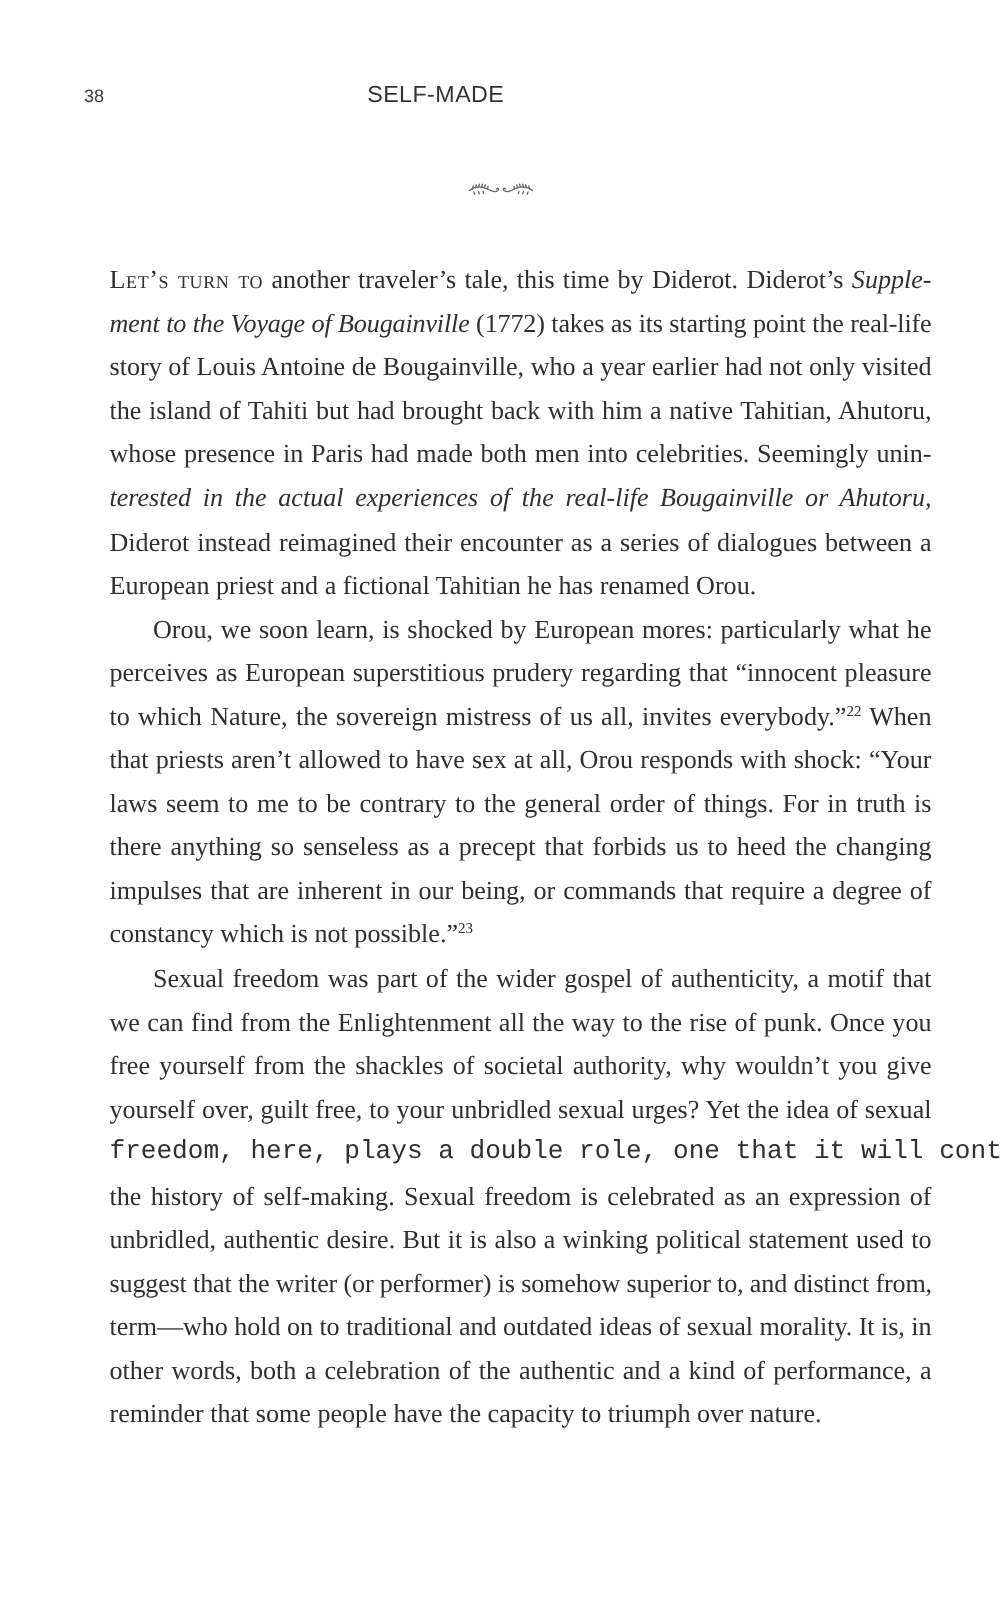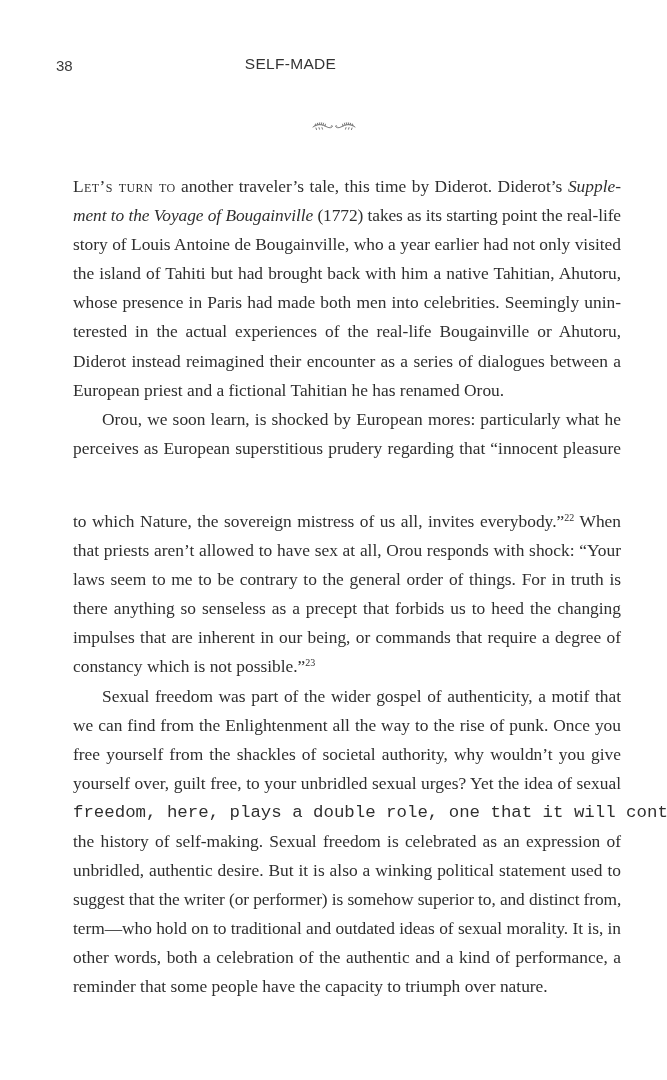--- a/index.html
+++ b/index.html
@@ -12,21 +12,21 @@
       height: 1080px;
       position: relative;
       overflow: hidden;
       color: #2e2e2e;
     }
     .page-number {
       position: absolute;
       left: 56px;
       top: 57px;
       font-family: "Liberation Sans", sans-serif;
-      font-size: 15px;
+      font-size: 12px;
       color: #3a3a3a;
     }
     .running-head {
       position: absolute;
       left: 0;
       width: 581px;
       top: 55px;
       text-align: center;
       font-family: "Liberation Sans", sans-serif;
       font-size: 15.5px;
@@ -94,29 +94,29 @@
   </svg>
 
   <div class="body-text">
 
     <p>
       <span class="line" style="display: block; width: 548px;"><span class="smallcaps-lead">Let’s turn to</span><span> another traveler’s tale, this time by Diderot. Diderot’s </span><em>Supple-</em></span>
       <span class="line" style="display: block; width: 548px; letter-spacing: -0.1px;"><em>ment to the Voyage of Bougainville</em><span> (1772) takes as its starting point the real-life</span></span>
       <span class="line" style="display: block; width: 548px;">story of Louis Antoine de Bougainville, who a year earlier had not only visited</span>
       <span class="line" style="display: block; width: 548px;">the island of Tahiti but had brought back with him a native Tahitian, Ahutoru,</span>
       <span class="line" style="display: block; width: 548px;">whose presence in Paris had made both men into celebrities. Seemingly unin-</span>
-      <span class="line" style="display: block; width: 548px;">terested in the actual experiences of the real-life Bougainville or Ahutoru,</span>
+      <span class="line" style="display: block; width: 548px; font-style: italic;">terested in the actual experiences of the real-life Bougainville or Ahutoru,</span>
       <span class="line" style="display: block; width: 548px;">Diderot instead reimagined their encounter as a series of dialogues between a</span>
       <span class="line last" style="display: block; width: 548px;">European priest and a fictional Tahitian he has renamed Orou.</span>
     </p>
 
     <p>
       <span class="line" style="padding-left: 29px; display: block; width: 519px;">Orou, we soon learn, is shocked by European mores: particularly what he</span>
       <span class="line" style="display: block; width: 548px;">perceives as European superstitious prudery regarding that “innocent pleasure</span>
-      <span class="line" style="display: block; width: 548px; margin-top: 44px;"><span>to which Nature, the sovereign mistress of us all, invites everybody.”</span><sup>22</sup><span> When</span></span>
+      <span class="line" style="display: block; width: 548px;"><span>to which Nature, the sovereign mistress of us all, invites everybody.”</span><sup>22</sup><span> When</span></span>
       <span class="line" style="display: block; width: 548px;">that priests aren’t allowed to have sex at all, Orou responds with shock: “Your</span>
       <span class="line" style="display: block; width: 548px;">laws seem to me to be contrary to the general order of things. For in truth is</span>
       <span class="line" style="display: block; width: 548px;">there anything so senseless as a precept that forbids us to heed the changing</span>
       <span class="line" style="display: block; width: 548px;">impulses that are inherent in our being, or commands that require a degree of</span>
       <span class="line last" style="display: block; width: 548px;"><span>constancy which is not possible.”</span><sup>23</sup></span>
     </p>
 
     <p>
       <span class="line" style="padding-left: 29px; display: block; width: 519px;">Sexual freedom was part of the wider gospel of authenticity, a motif that</span>
       <span class="line" style="display: block; width: 548px;">we can find from the Enlightenment all the way to the rise of punk. Once you</span>

